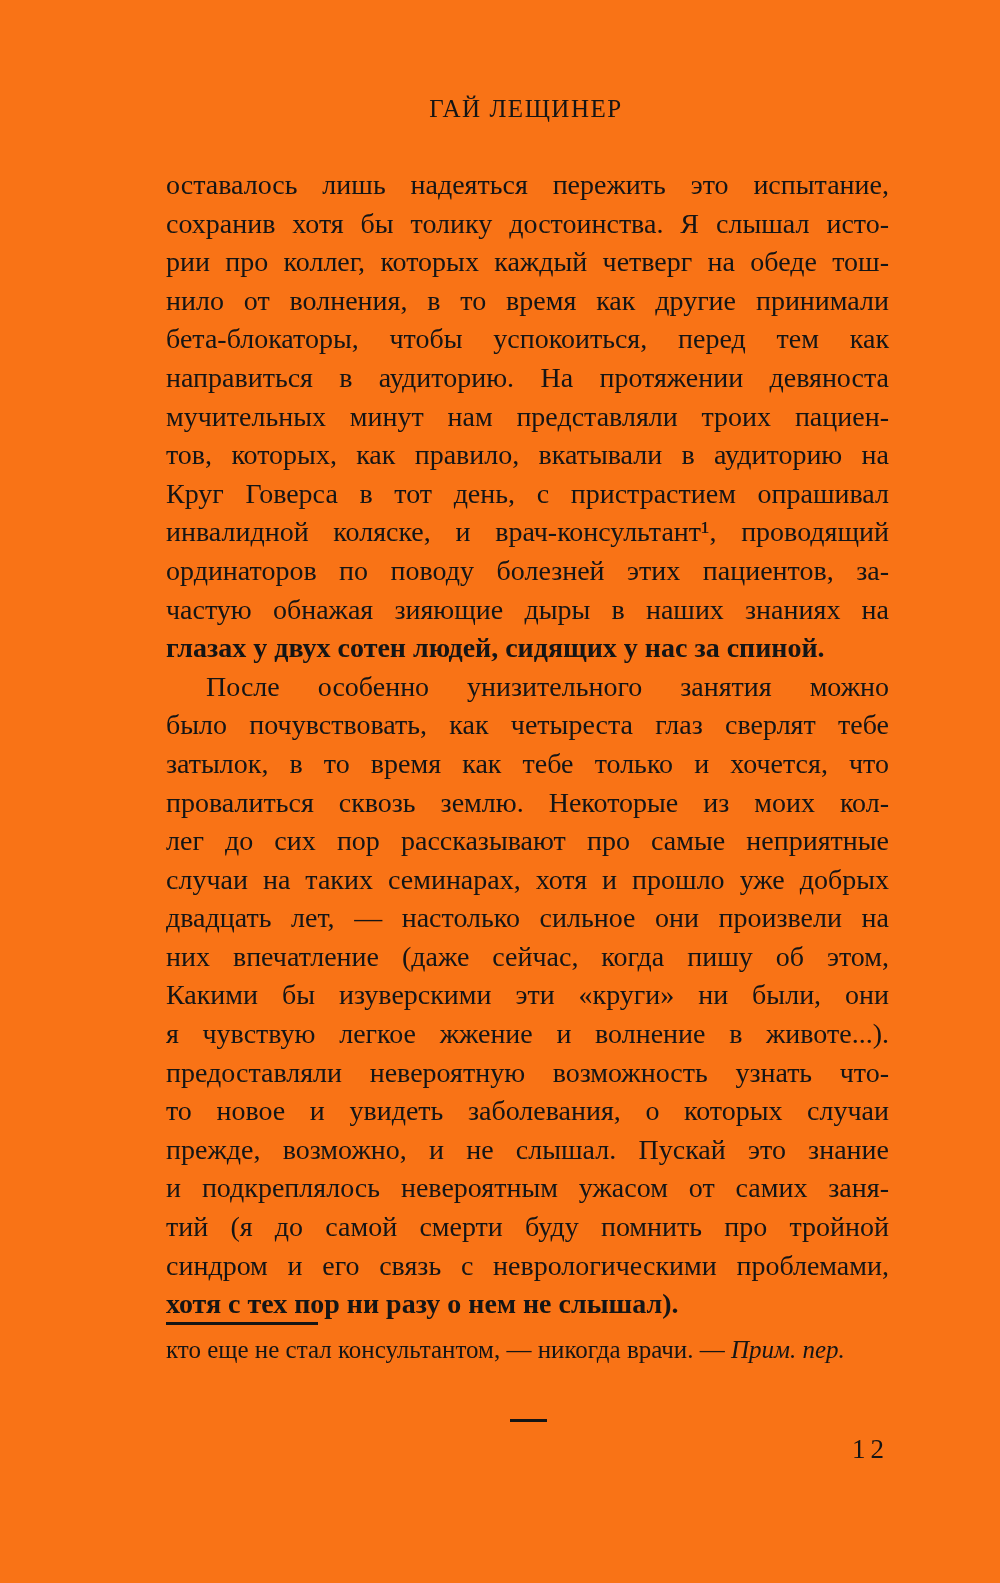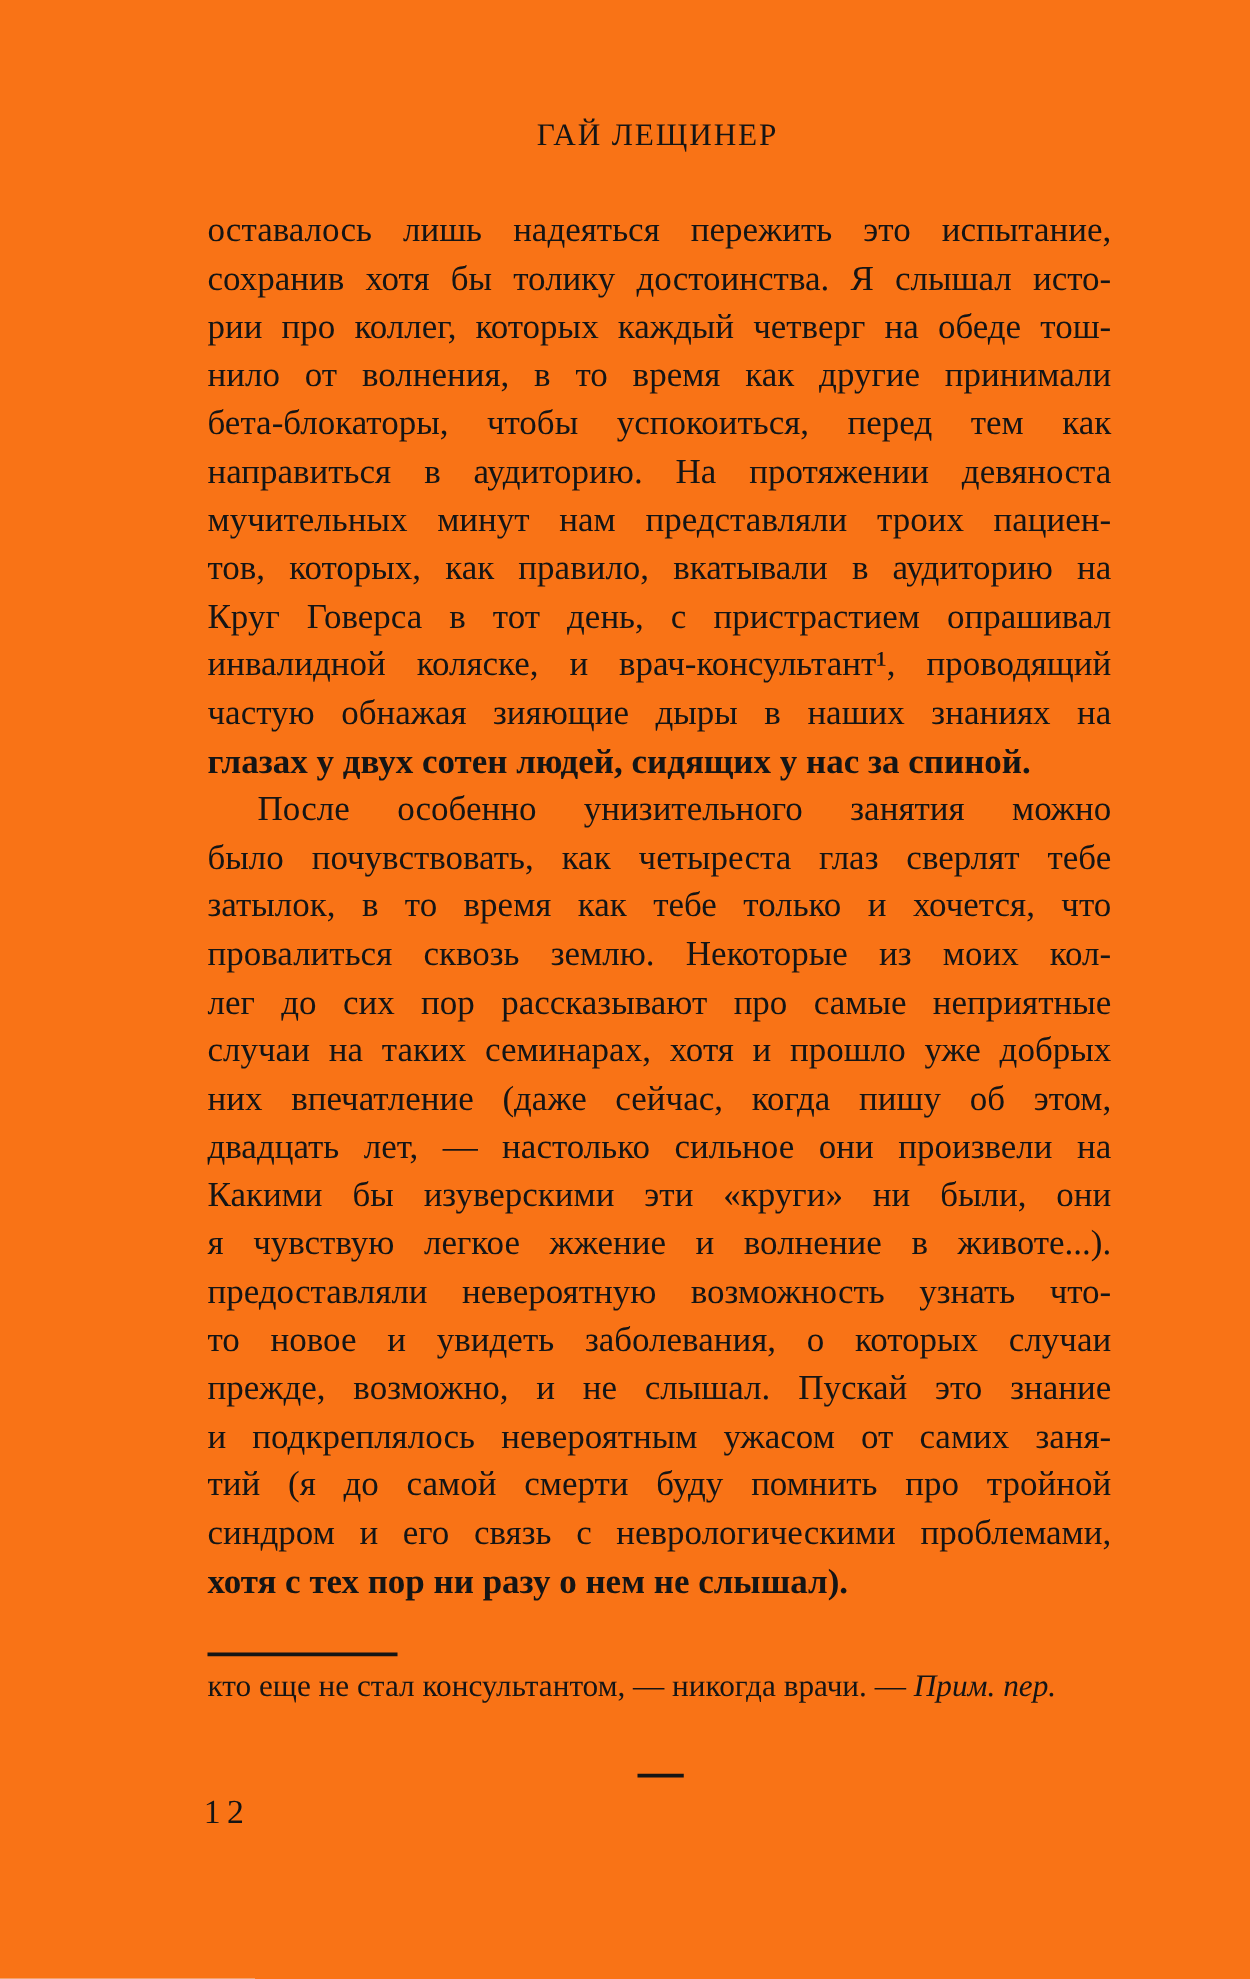--- a/index.html
+++ b/index.html
@@ -90,21 +90,21 @@
     left: 510px;
     width: 37px;
     height: 3px;
     background: #151515;
   }
   .page-number {
     position: absolute;
     top: 1434px;
     left: 163px;
     width: 726px;
-    text-align: left;
+    text-align: right;
     font-size: 27px;
     letter-spacing: 5px;
   }
 </style>
 </head>
 <body>
 
 <div class="page">
 
   <div class="running-head">ГАЙ ЛЕЩИНЕР</div>
@@ -113,30 +113,31 @@
       <div class="line">оставалось лишь надеяться пережить это испытание,</div>
       <div class="line">сохранив хотя бы толику достоинства. Я слышал исто-</div>
       <div class="line">рии про коллег, которых каждый четверг на обеде тош-</div>
       <div class="line">нило от волнения, в то время как другие принимали</div>
       <div class="line">бета-блокаторы, чтобы успокоиться, перед тем как</div>
       <div class="line">направиться в аудиторию. На протяжении девяноста</div>
       <div class="line">мучительных минут нам представляли троих пациен-</div>
       <div class="line">тов, которых, как правило, вкатывали в аудиторию на</div>
       <div class="line">Круг Говерса в тот день, с пристрастием опрашивал</div>
       <div class="line">инвалидной коляске, и врач-консультант¹, проводящий</div>
+      <div class="line">ординаторов по поводу болезней этих пациентов, за-</div>
       <div class="line">частую обнажая зияющие дыры в наших знаниях на</div>
       <div class="line para-end">глазах у двух сотен людей, сидящих у нас за спиной.</div>
       <div class="line indent">После особенно унизительного занятия можно</div>
       <div class="line">было почувствовать, как четыреста глаз сверлят тебе</div>
       <div class="line">затылок, в то время как тебе только и хочется, что</div>
       <div class="line">провалиться сквозь землю. Некоторые из моих кол-</div>
       <div class="line">лег до сих пор рассказывают про самые неприятные</div>
       <div class="line">случаи на таких семинарах, хотя и прошло уже добрых</div>
+      <div class="line">двадцать лет, — настолько сильное они произвели на</div>
       <div class="line">них впечатление (даже сейчас, когда пишу об этом,</div>
-      <div class="line">двадцать лет, — настолько сильное они произвели на</div>
       <div class="line">Какими бы изуверскими эти «круги» ни были, они</div>
       <div class="line">я чувствую легкое жжение и волнение в животе...).</div>
       <div class="line">предоставляли невероятную возможность узнать что-</div>
       <div class="line">то новое и увидеть заболевания, о которых случаи</div>
       <div class="line">прежде, возможно, и не слышал. Пускай это знание</div>
       <div class="line">и подкреплялось невероятным ужасом от самих заня-</div>
       <div class="line">тий (я до самой смерти буду помнить про тройной</div>
       <div class="line">синдром и его связь с неврологическими проблемами,</div>
       <div class="line para-end">хотя с тех пор ни разу о нем не слышал).</div>
     </div>

